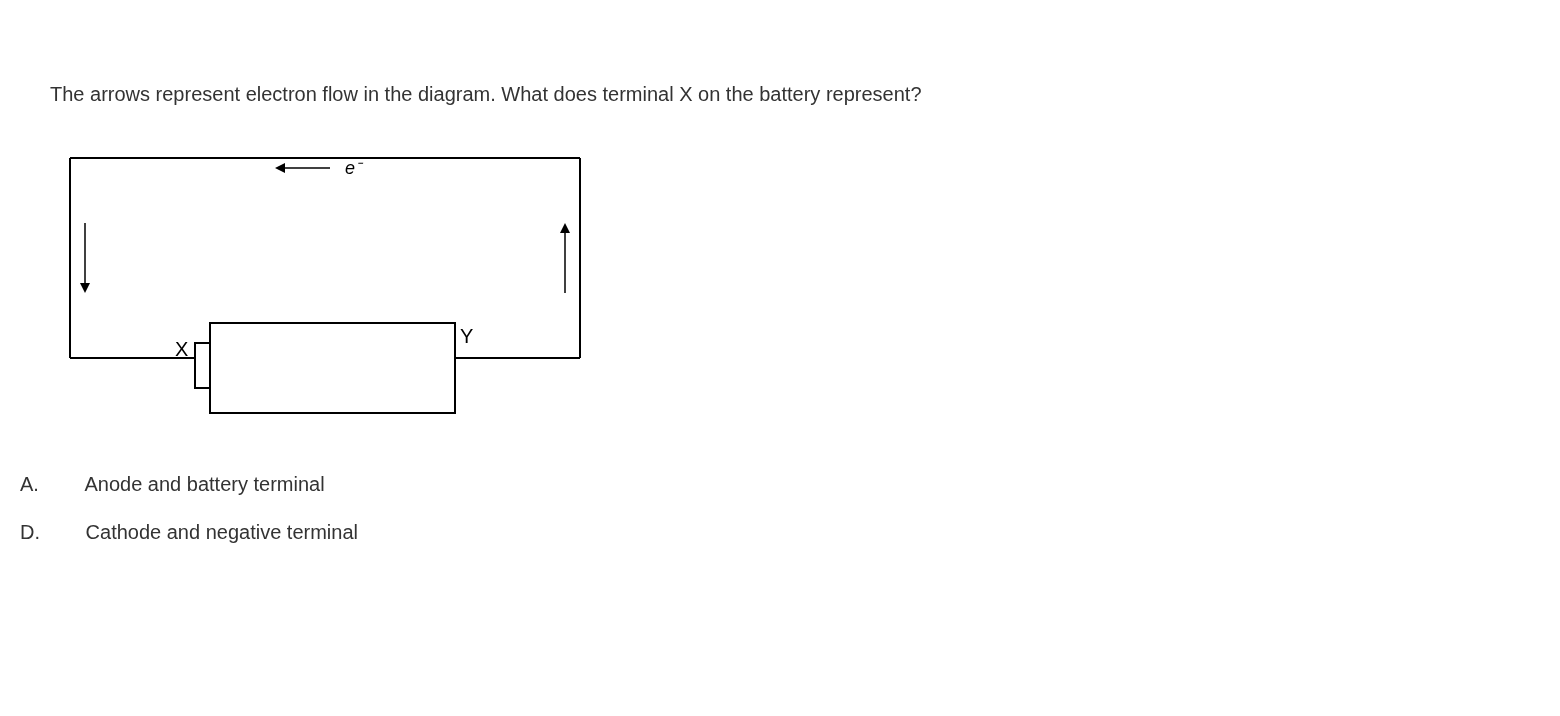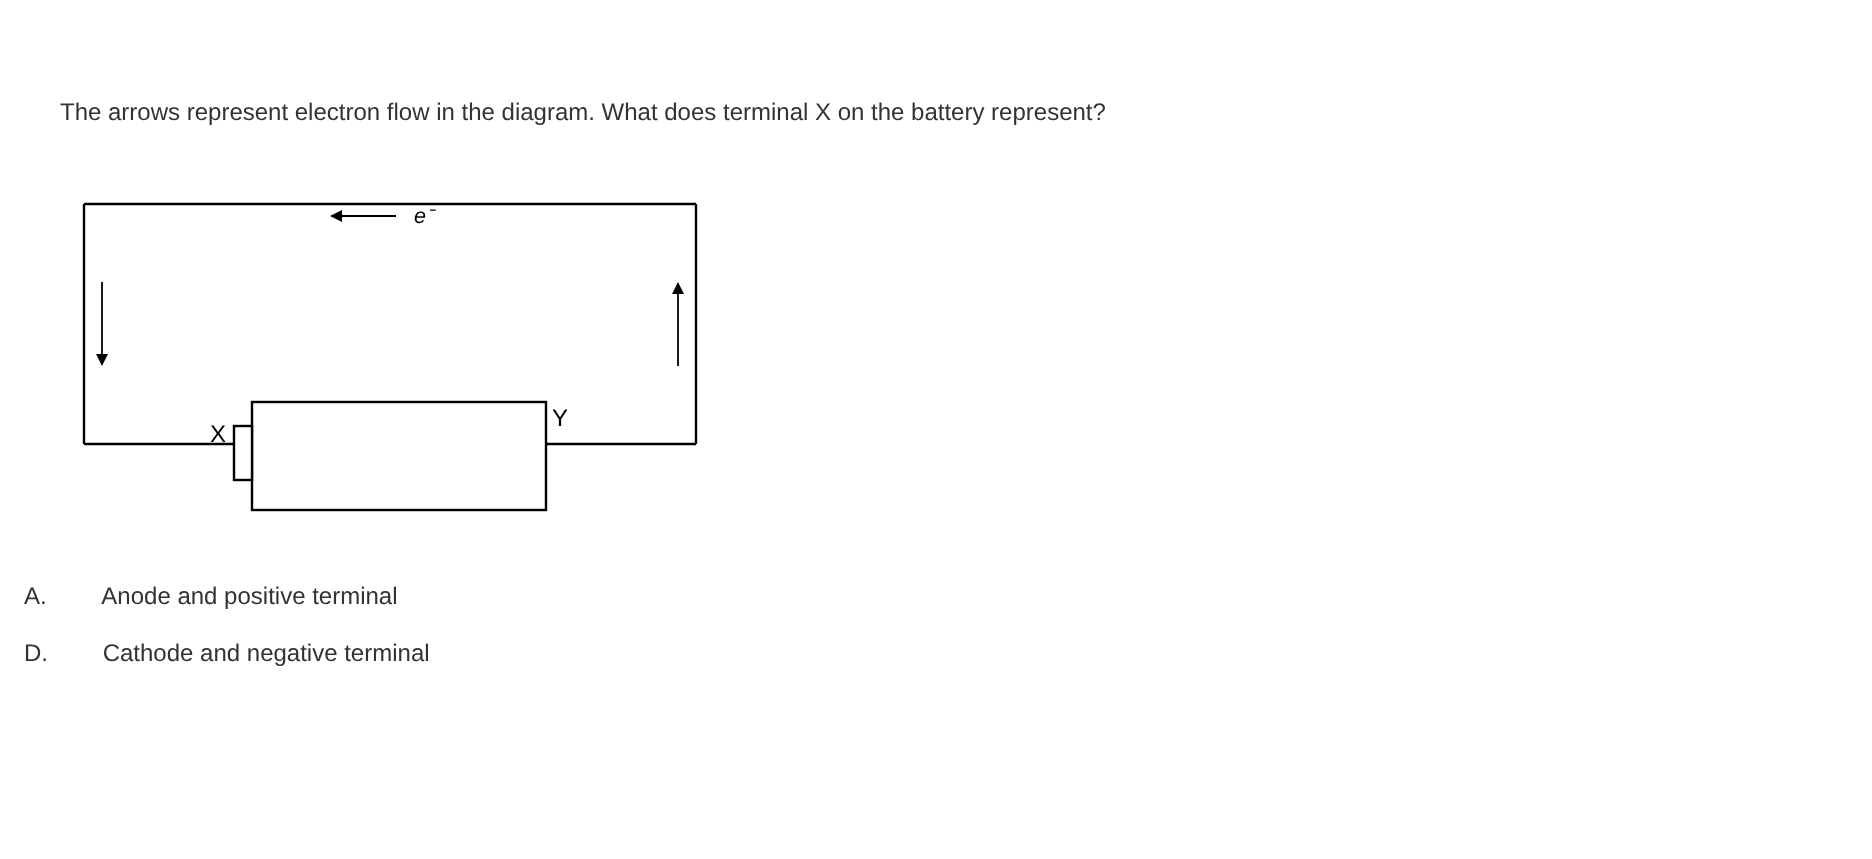--- a/index.html
+++ b/index.html
@@ -9,21 +9,21 @@
     }
     body {
       font-family: Arial, Helvetica, sans-serif;
       font-size: 20px;
       color: #333;
       padding: 80px 50px;
       background: #fff;
       width: 1560px;
     }
     .question-text {
-      margin-bottom: 52px;
+      margin-bottom: 40px;
       line-height: 1.4;
     }
     .diagram-container {
       margin-bottom: 40px;
       margin-left: 10px;
     }
     .options {
       list-style: none;
       padding-left: 0;
     }
@@ -72,19 +72,19 @@
     <polygon points="25,145 20,135 30,135" fill="#000"></polygon>
 
     <line x1="505" y1="145" x2="505" y2="80" stroke="#000" stroke-width="1.5"></line>
     <polygon points="505,75 500,85 510,85" fill="#000"></polygon>
   </svg>
 </div>
 
 <ol class="options">
   <li>
     <span class="option-letter">A.</span>
-    <span>Anode and positive terminal</span>
+    <span>Anode and battery terminal</span>
   </li>
   <li>
     <span class="option-letter">D.</span>
     <span>Cathode and negative terminal</span>
   </li>
 </ol>
 
 </body></html>

